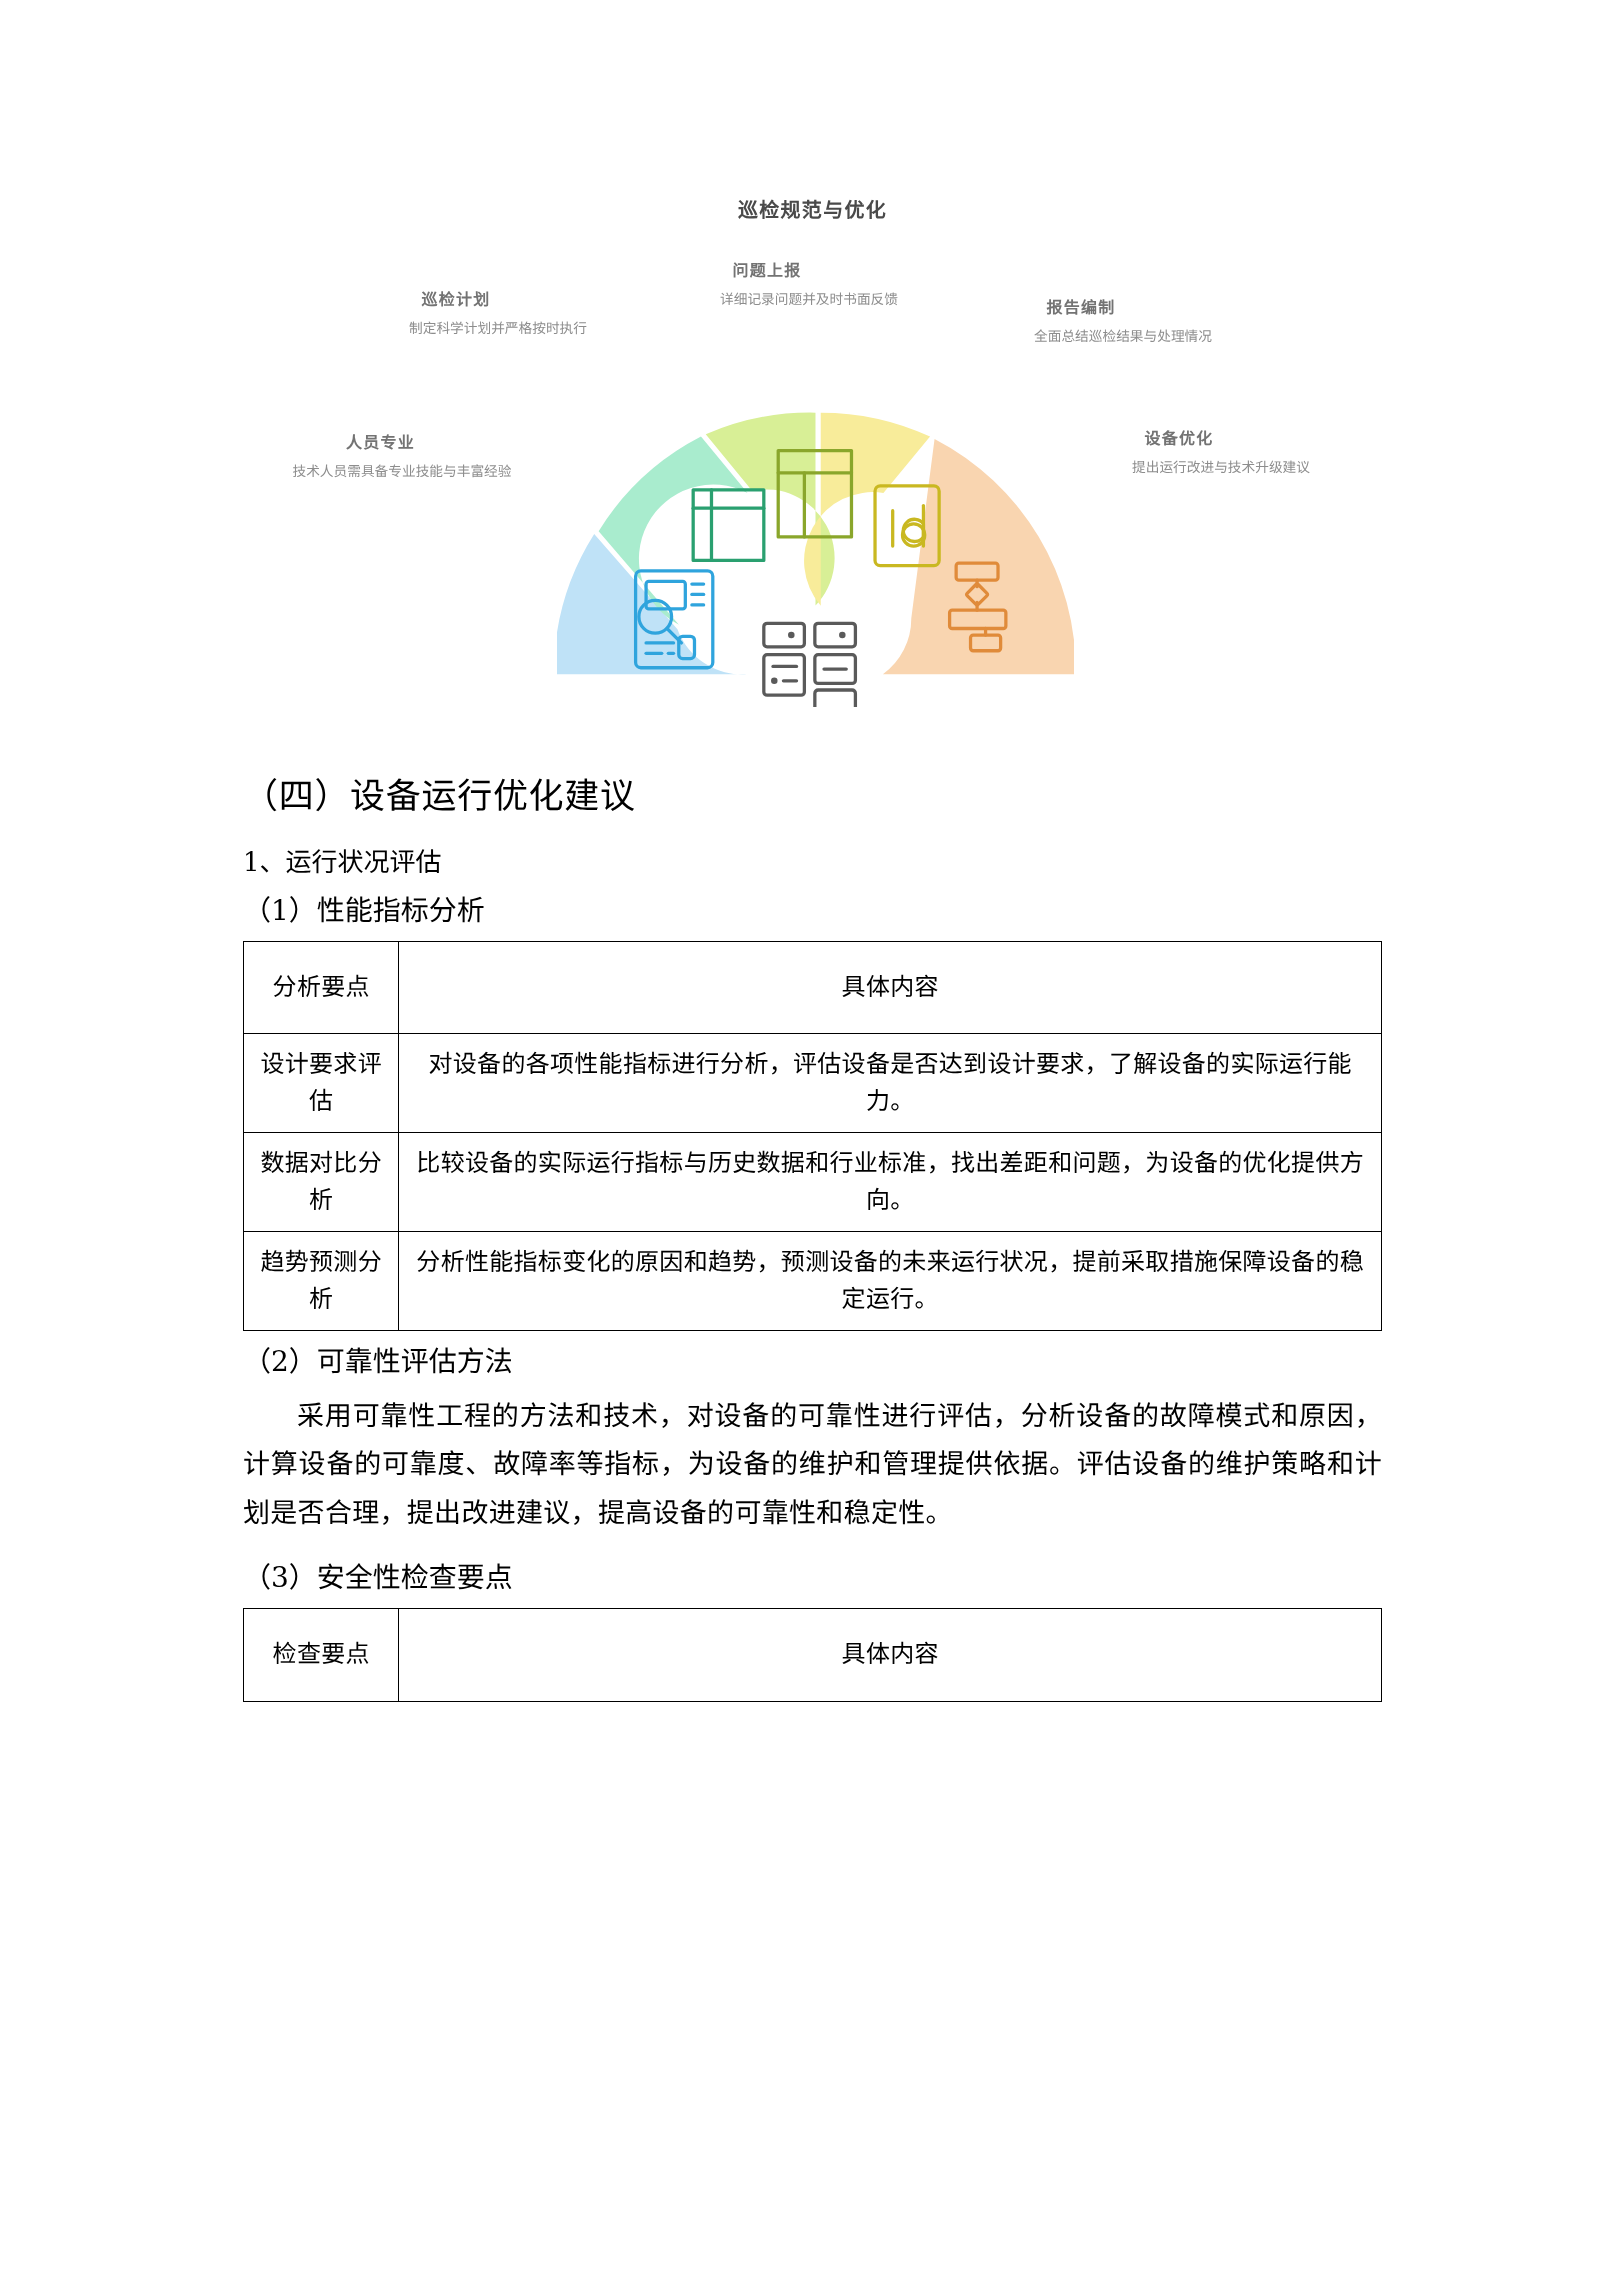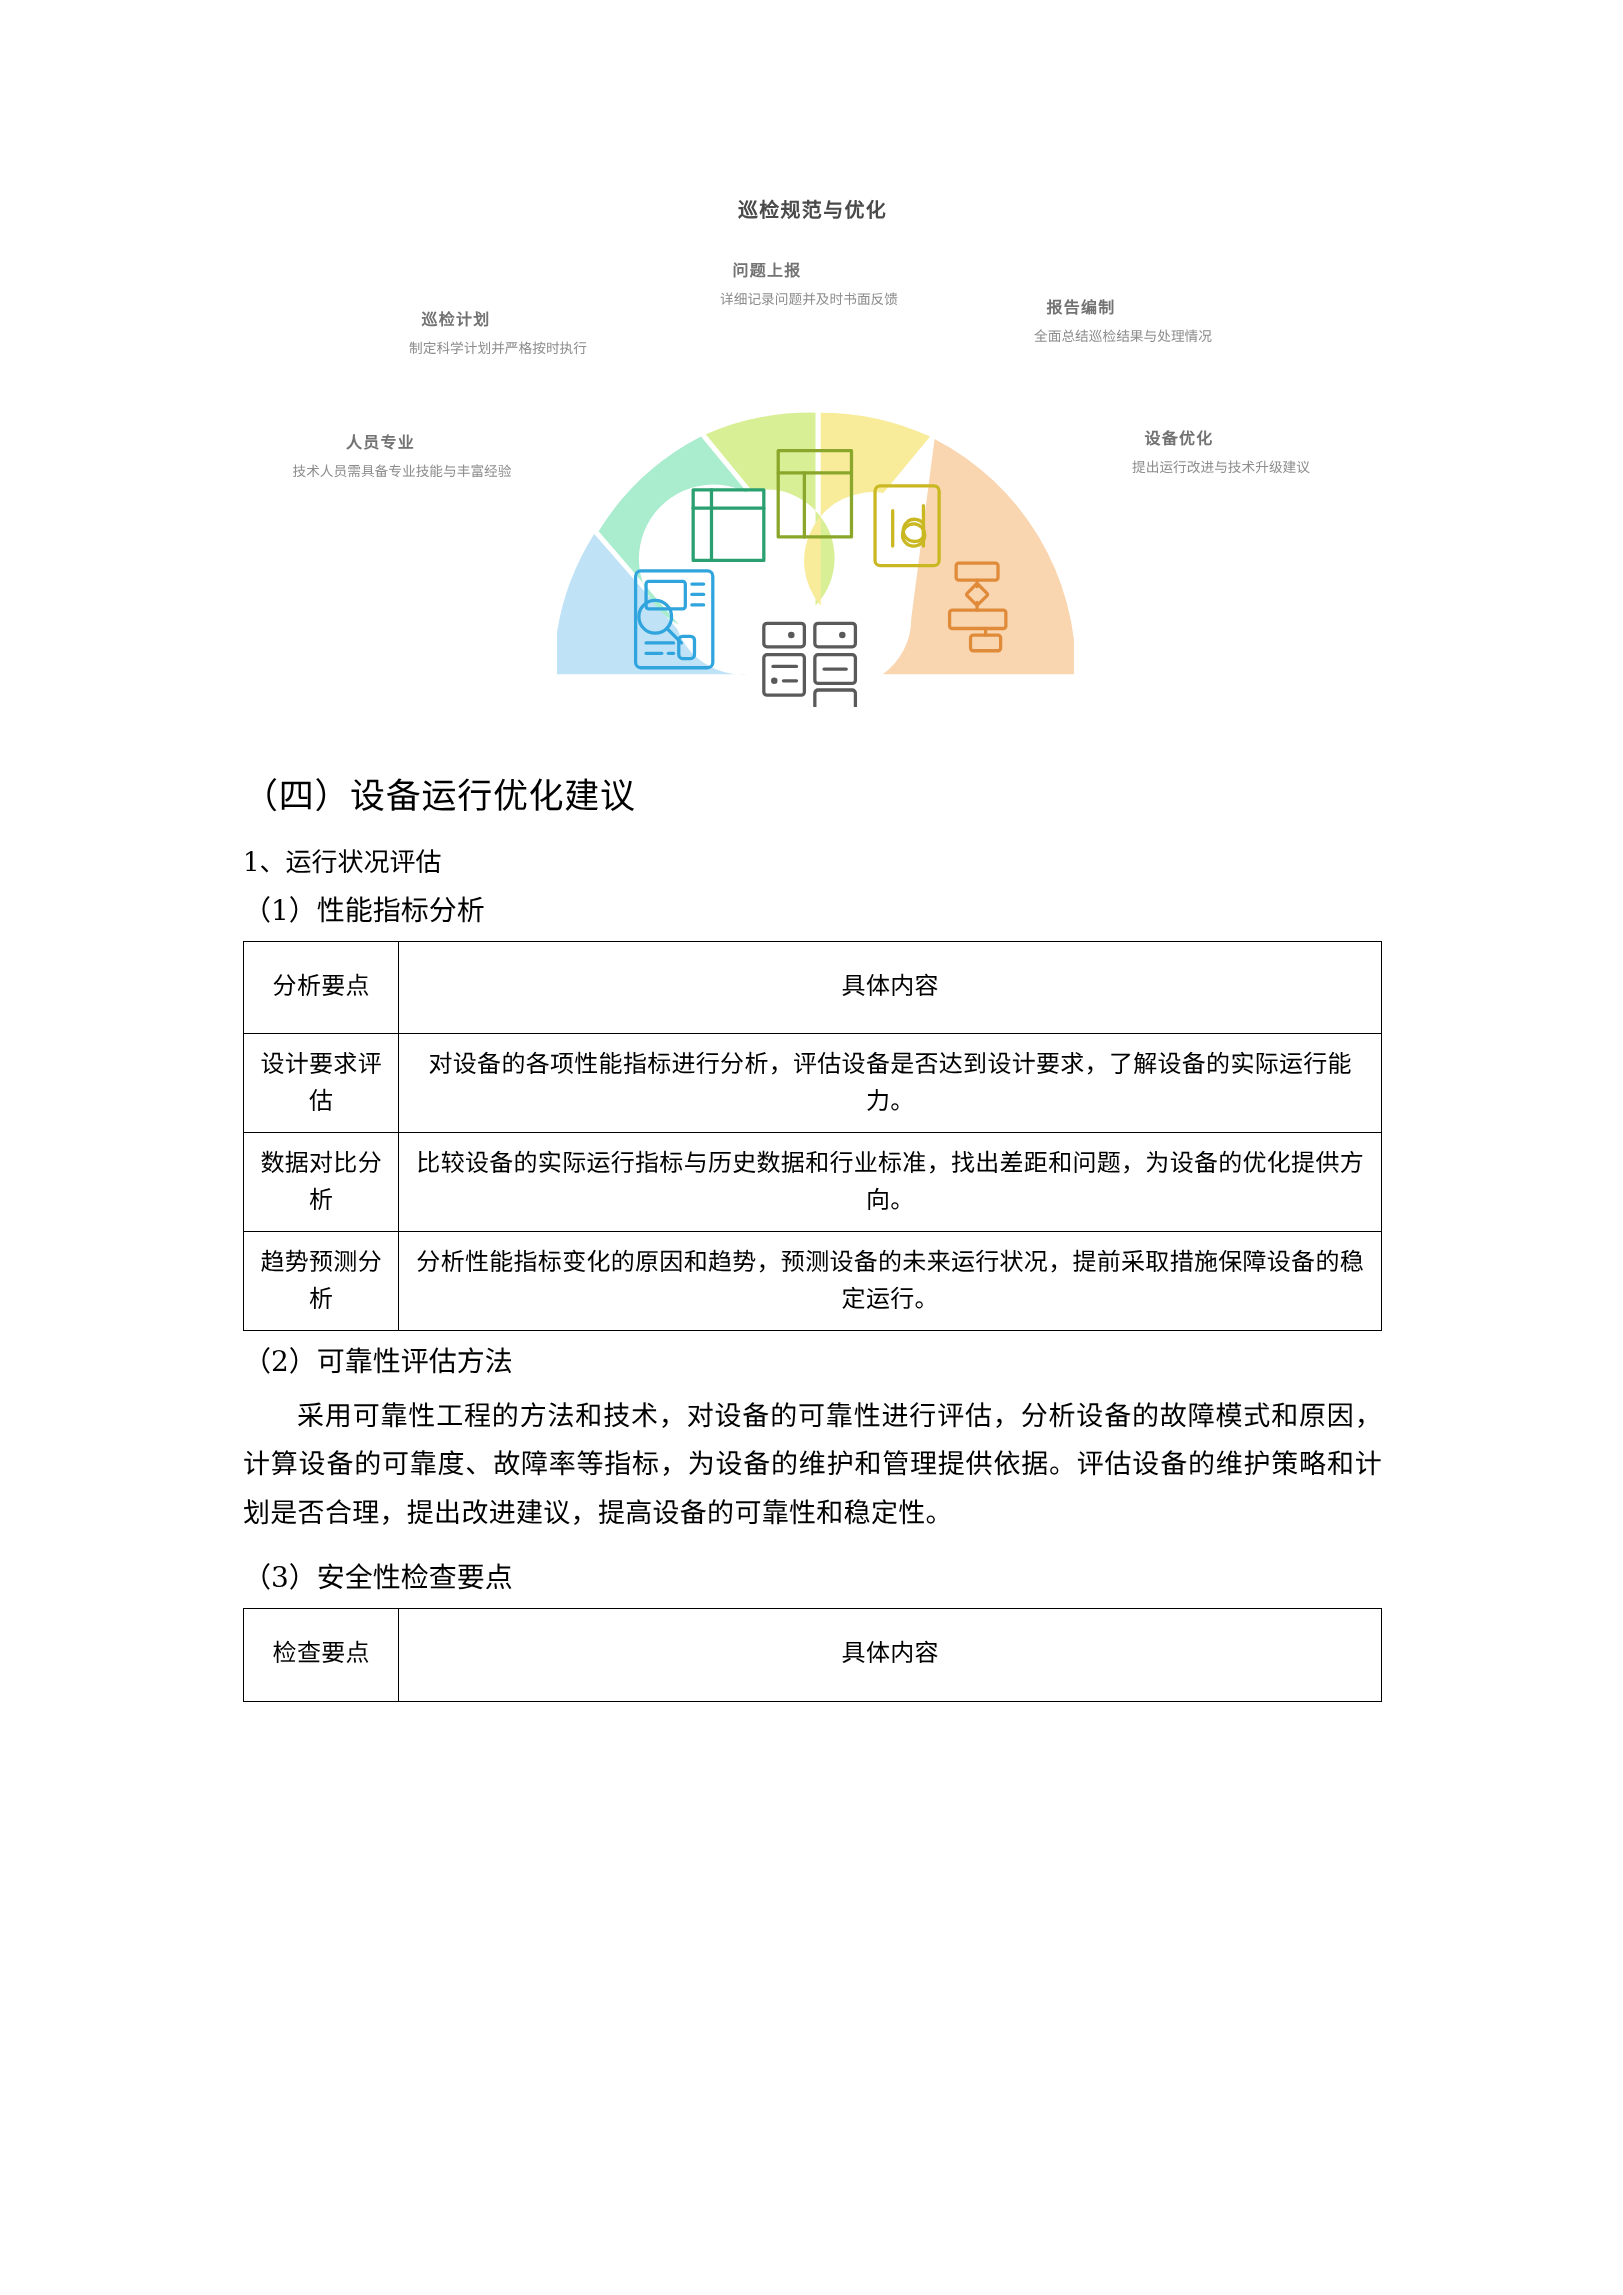--- a/index.html
+++ b/index.html
@@ -62,21 +62,21 @@
     margin-bottom: 9.2px;
   }
   .node-desc {
     font-family: "DejaVu Sans", "Liberation Sans", sans-serif;
     font-size: 13.7px;
     color: #8d8d8d;
     line-height: 1.45;
     text-align: right;
   }
 
-  .node-plan    { left: 82px;  top: 306px;  width: 262px; }
+  .node-plan    { left: 82px;  top: 286px;  width: 262px; }
   .node-report  { left: 393px;  top: 257px;  width: 262px; }
   .node-compile { left: 707px; top: 294px;  width: 262px; }
   .node-staff   { left: 6.5px;   top: 429px;  width: 262px; }
   .node-equip   { left: 805px; top: 425px;  width: 262px; }
 
   
   .fan-wrap {
     position: absolute;
     left: 314px;
     top: 393px;
@@ -131,21 +131,20 @@
   }
   table.doc-table td.col-key {
     width: 144px;
     text-align: center;
   }
   table.doc-table td.col-val {
     text-align: center;
   }
   table.doc-table tr.hdr td {
     height: 68px;
-    font-family: Liberation Mono, monospace;
   }
   table.doc-table td.col-val-just {
     text-align: center;
   }
   .spacer-28 { height: 18.3px; }
 </style>
 </head>
 <body>
 
 <div class="page">

